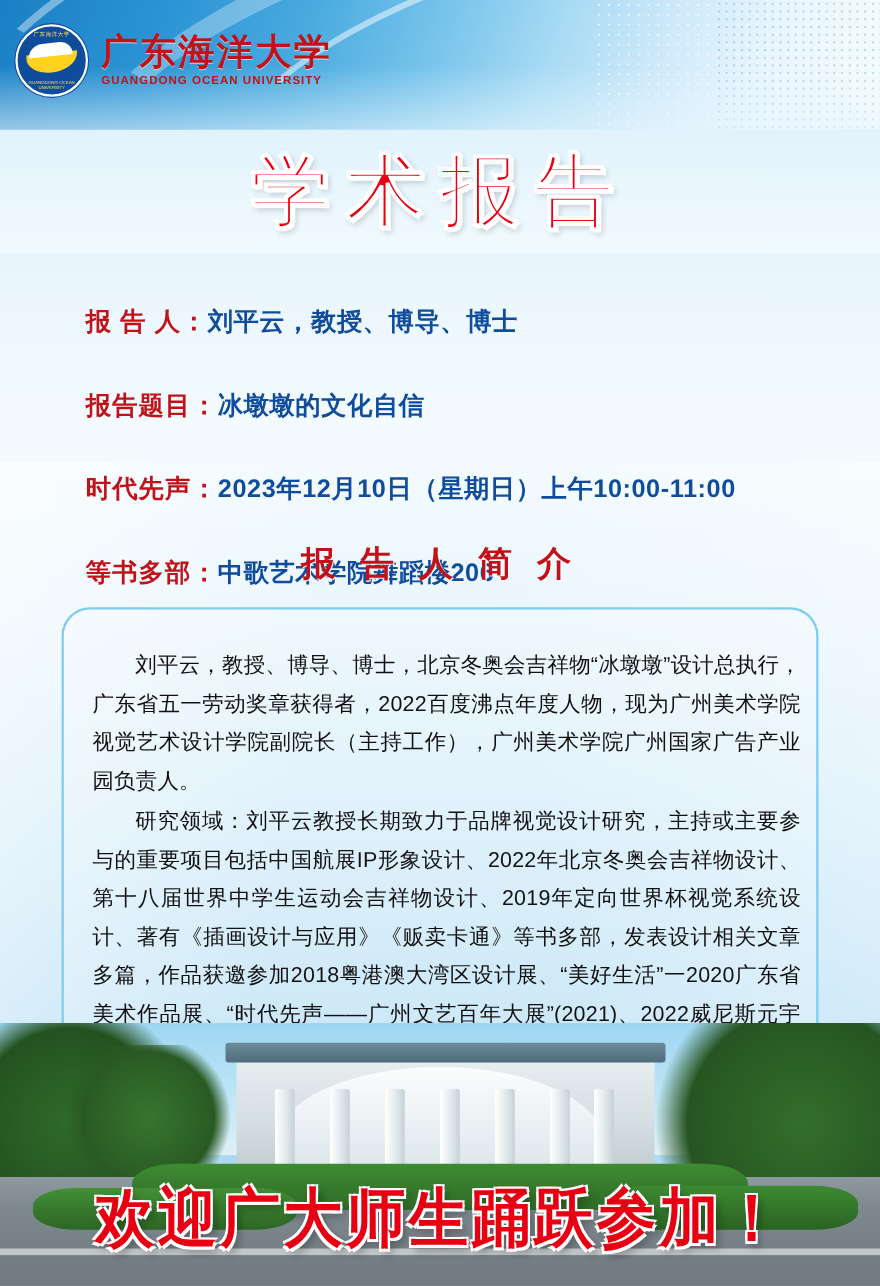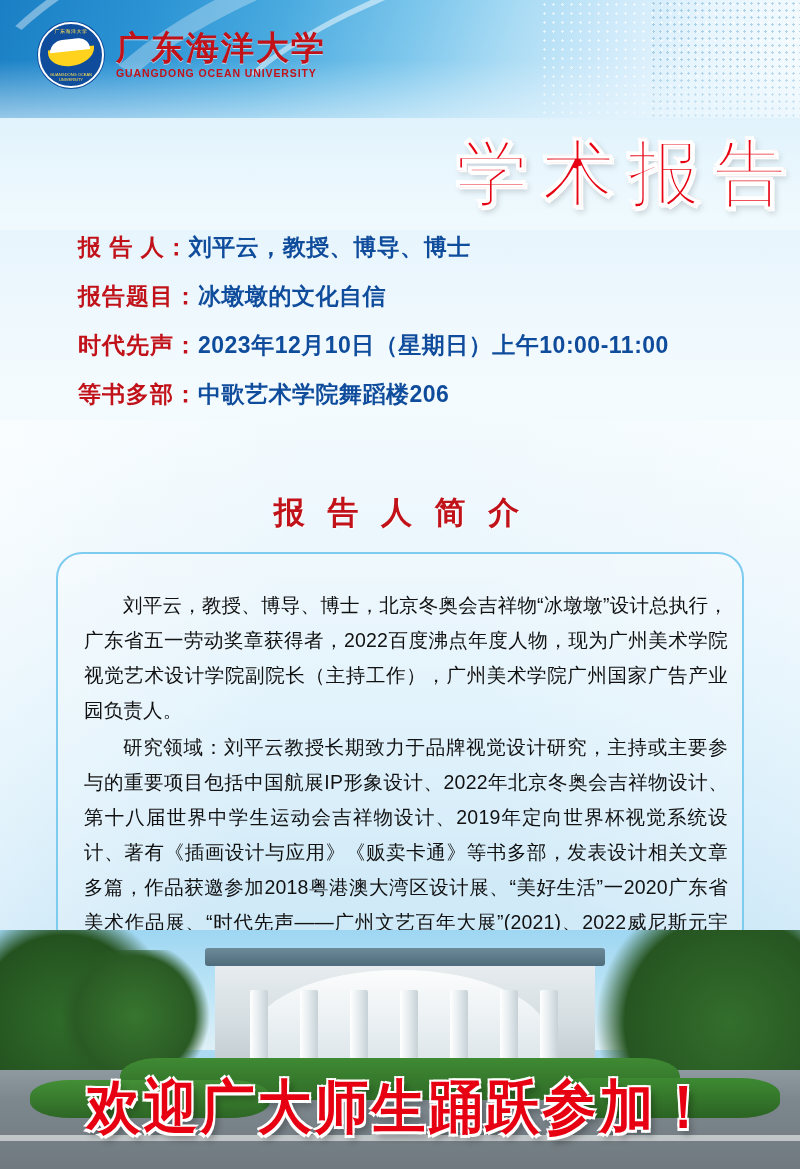--- a/index.html
+++ b/index.html
@@ -89,21 +89,21 @@
     left: 0; top: 420px; width: 800px; height: 640px;
     background:
       linear-gradient(100deg, rgba(255,255,255,0.55) 0%, rgba(255,255,255,0) 35%),
       linear-gradient(260deg, rgba(255,255,255,0.4) 0%, rgba(255,255,255,0) 40%);
     pointer-events: none;
   }
 
   
   .logo-area {
     position: absolute;
-    left: 38px; top: 22px;
+    left: 14px; top: 22px;
     display: flex;
     align-items: center;
     gap: 12px;
   }
   .logo-mark {
     position: relative;
     width: 62px; height: 62px;
     border-radius: 50%;
     background: #0f4c9c;
     border: 2px solid #ffffff;
@@ -154,21 +154,21 @@
     letter-spacing: 0.9px;
     font-family: "Liberation Sans", sans-serif;
     margin-top: 2px;
   }
 
   
   .main-title {
     position: absolute;
     left: 0; top: 126px;
     width: 800px;
-    text-align: right;
+    text-align: center;
     font-family: Liberation Sans, sans-serif;
     font-size: 72px;
     font-weight: bold;
     letter-spacing: 14px;
     color: #e60012;
     text-shadow:
       2px 2px 0 #ffffff,
       -1px -1px 0 #ffffff,
       3px 4px 6px rgba(0,0,0,0.18);
     -webkit-text-stroke: 1px #ffffff;
@@ -180,20 +180,21 @@
     left: 78px; top: 232px;
     width: 680px;
   }
   .info-row {
     display: flex;
     align-items: flex-start;
     margin-bottom: 18px;
     font-size: 23px;
     font-weight: bold;
     font-family: "Liberation Sans", sans-serif;
+    margin-top: 45px;
   }
   .info-label {
     color: #c1121a;
     white-space: nowrap;
     letter-spacing: 1px;
   }
   .info-value {
     color: #0f4c9c;
     letter-spacing: 0.5px;
   }

